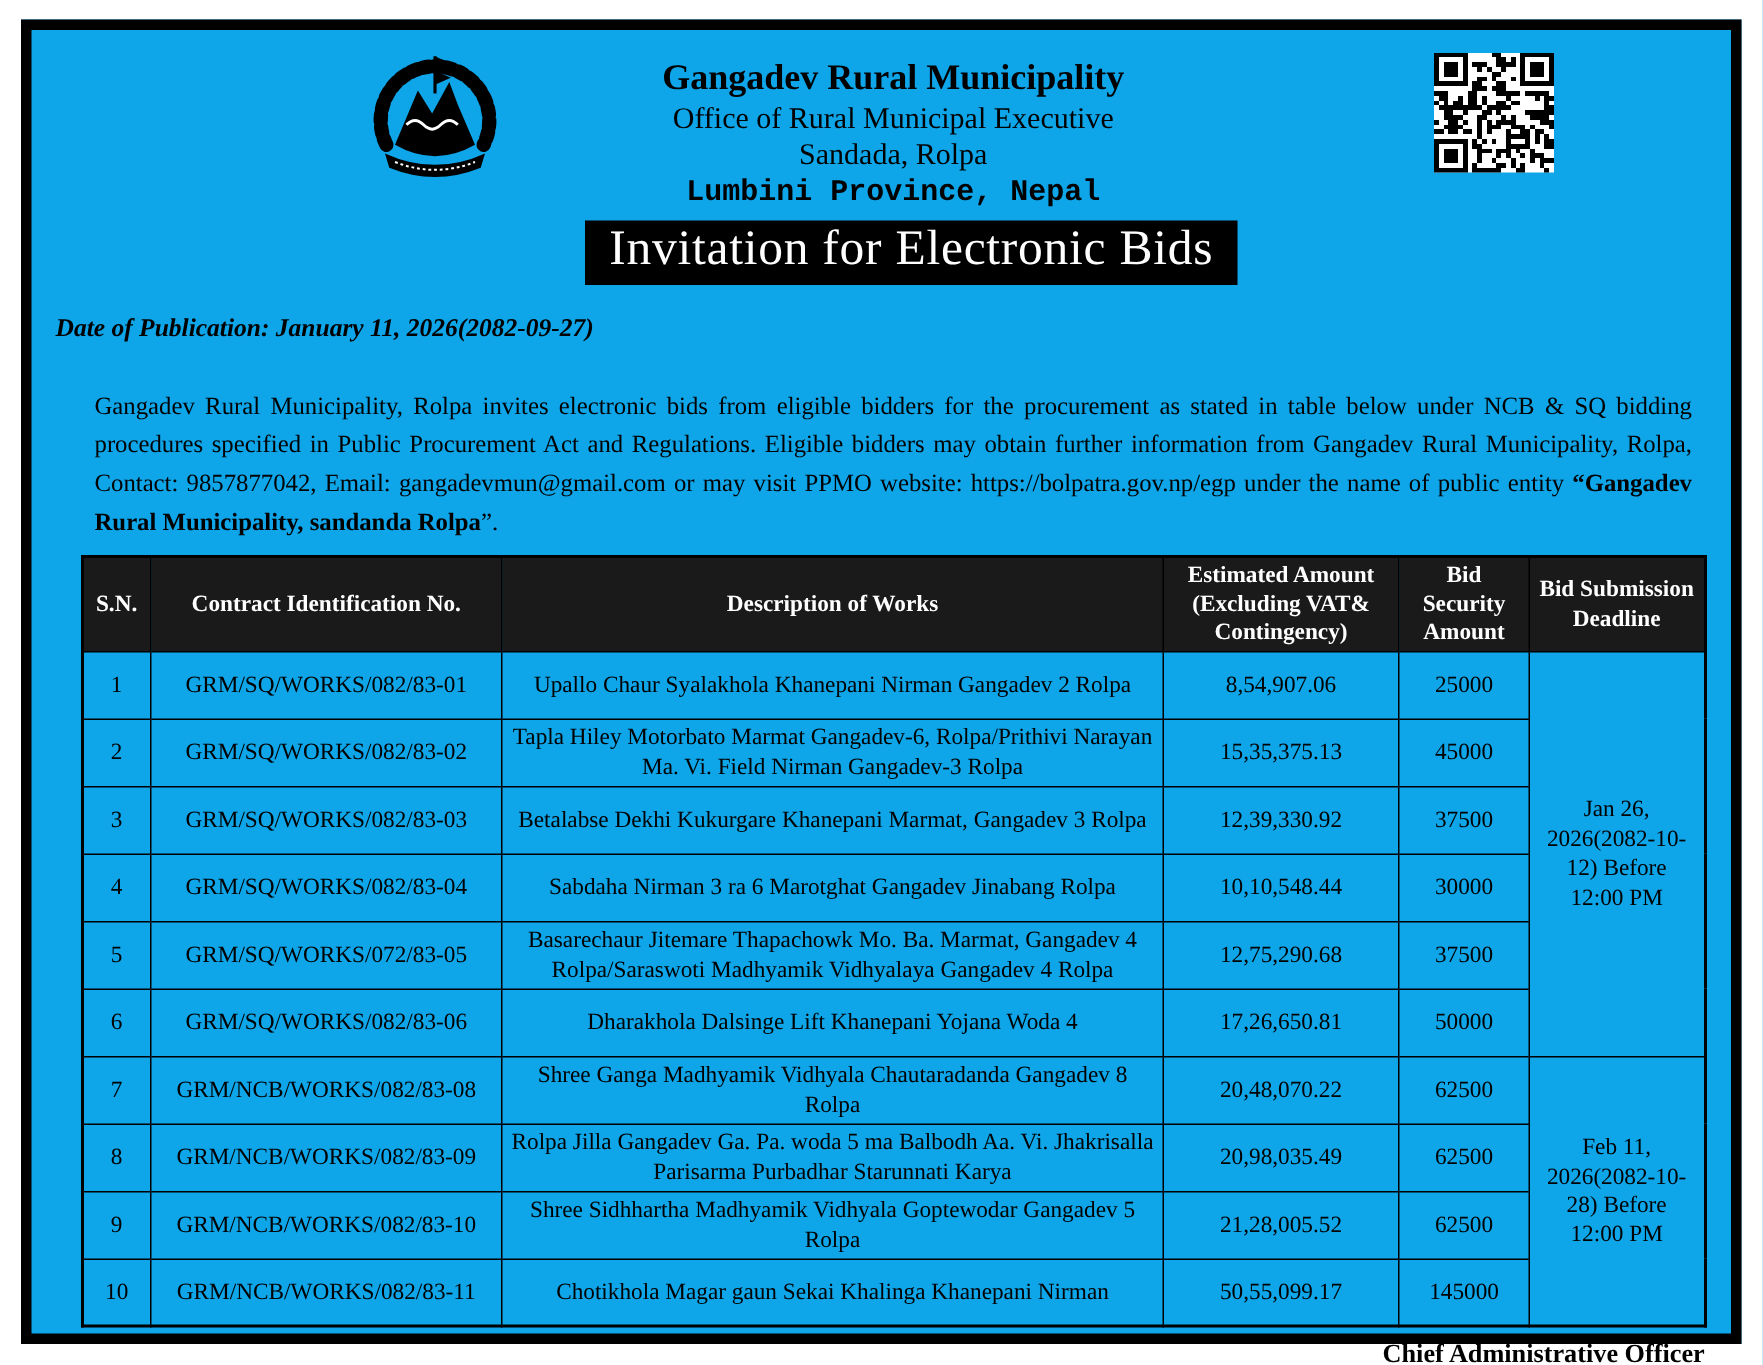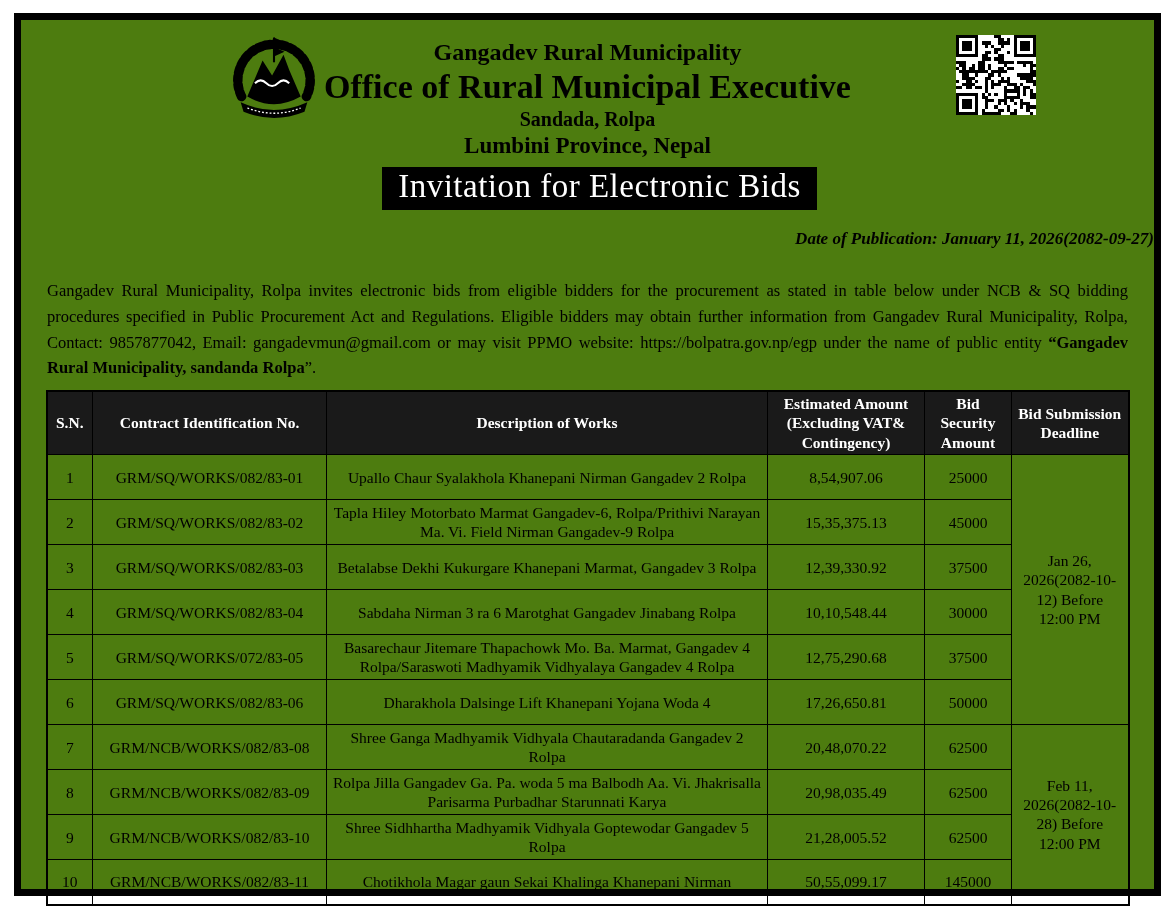--- a/index.html
+++ b/index.html
@@ -1,34 +1,34 @@
 <!DOCTYPE html>
 <html><head>
 <meta charset="utf-8">
 <style>
   * { margin:0; padding:0; box-sizing:border-box; }
   html,body { width:1175px; height:910px; background:#fff; overflow:hidden;
               font-family:"Liberation Serif", serif; color:#000; }
   .page { position:absolute; left:14px; top:13px; width:1147px; height:883px;
-          border:7px solid #000; background:#4d7c0f; }
+          border:7px solid #000; background:#0ea5e9;padding-left:16px; }
   .content { position:relative; width:100%; height:100%; }
 
   
   .header { position:relative; padding-top:19px; text-align:center; }
   .emblem { position:absolute; left:205px; top:8px; width:96px; height:100px; }
   .qr { position:absolute; right:118px; top:15px; width:80px; height:80px; }
   .org-name   { font-size:24px; font-weight:700; line-height:1.15; }
-  .office     { font-size:34px; font-weight:700; line-height:1.2; }
-  .address    { font-size:20px; font-weight:700; line-height:1.25; }
-  .province   { font-size:23px; font-weight:700; line-height:1.25; }
+  .office     { font-size:20px; font-weight:400; line-height:1.2; }
+  .address    { font-size:20px; font-weight:400; line-height:1.25; }
+  .province   { font-size:20px; font-weight:700; line-height:1.25;font-family:Liberation Mono, monospace; }
   .banner-wrap { margin-top:6px;margin-left:24px; }
   .banner { display:inline-block; background:#000; color:#fff; font-size:33px;
             font-weight:400; padding:1px 16px 5px 16px; letter-spacing:0.5px; }
 
-  .date-line { text-align:right; margin-top:19px; font-size:17px;
+  .date-line { text-align:left; margin-top:19px; font-size:17px;
                font-weight:700; font-style:italic; }
 
   .intro { margin:29px 26px 0 26px; text-align:justify; font-size:16.5px;
            line-height:1.56; }
   .intro b { font-weight:700; }
 
   
   table.bids { width:1082px; margin:9px auto 0 auto; border-collapse:collapse;
                border:2px solid #000; table-layout:fixed; font-size:15.5px; }
   table.bids col.c-sn   { width:46px; }
@@ -114,21 +114,21 @@
           <td>1</td>
           <td>GRM/SQ/WORKS/082/83-01</td>
           <td>Upallo Chaur Syalakhola Khanepani Nirman Gangadev 2 Rolpa</td>
           <td class="amt">8,54,907.06</td>
           <td class="sec">25000</td>
           <td class="dl" rowspan="6">Jan 26, 2026(2082-10-12) Before 12:00 PM</td>
         </tr>
         <tr>
           <td>2</td>
           <td>GRM/SQ/WORKS/082/83-02</td>
-          <td>Tapla Hiley Motorbato Marmat Gangadev-6, Rolpa/Prithivi Narayan Ma. Vi. Field Nirman Gangadev-9 Rolpa</td>
+          <td>Tapla Hiley Motorbato Marmat Gangadev-6, Rolpa/Prithivi Narayan Ma. Vi. Field Nirman Gangadev-3 Rolpa</td>
           <td class="amt">15,35,375.13</td>
           <td class="sec">45000</td>
         </tr>
         <tr>
           <td>3</td>
           <td>GRM/SQ/WORKS/082/83-03</td>
           <td>Betalabse Dekhi Kukurgare Khanepani Marmat, Gangadev 3 Rolpa</td>
           <td class="amt">12,39,330.92</td>
           <td class="sec">37500</td>
         </tr>
@@ -149,21 +149,21 @@
         <tr>
           <td>6</td>
           <td>GRM/SQ/WORKS/082/83-06</td>
           <td>Dharakhola Dalsinge Lift Khanepani Yojana Woda 4</td>
           <td class="amt">17,26,650.81</td>
           <td class="sec">50000</td>
         </tr>
         <tr>
           <td>7</td>
           <td>GRM/NCB/WORKS/082/83-08</td>
-          <td>Shree Ganga Madhyamik Vidhyala Chautaradanda Gangadev 2 Rolpa</td>
+          <td>Shree Ganga Madhyamik Vidhyala Chautaradanda Gangadev 8 Rolpa</td>
           <td class="amt">20,48,070.22</td>
           <td class="sec">62500</td>
           <td class="dl" rowspan="4">Feb 11, 2026(2082-10-28) Before 12:00 PM</td>
         </tr>
         <tr>
           <td>8</td>
           <td>GRM/NCB/WORKS/082/83-09</td>
           <td>Rolpa Jilla Gangadev Ga. Pa. woda 5 ma Balbodh Aa. Vi. Jhakrisalla Parisarma Purbadhar Starunnati Karya</td>
           <td class="amt">20,98,035.49</td>
           <td class="sec">62500</td>

